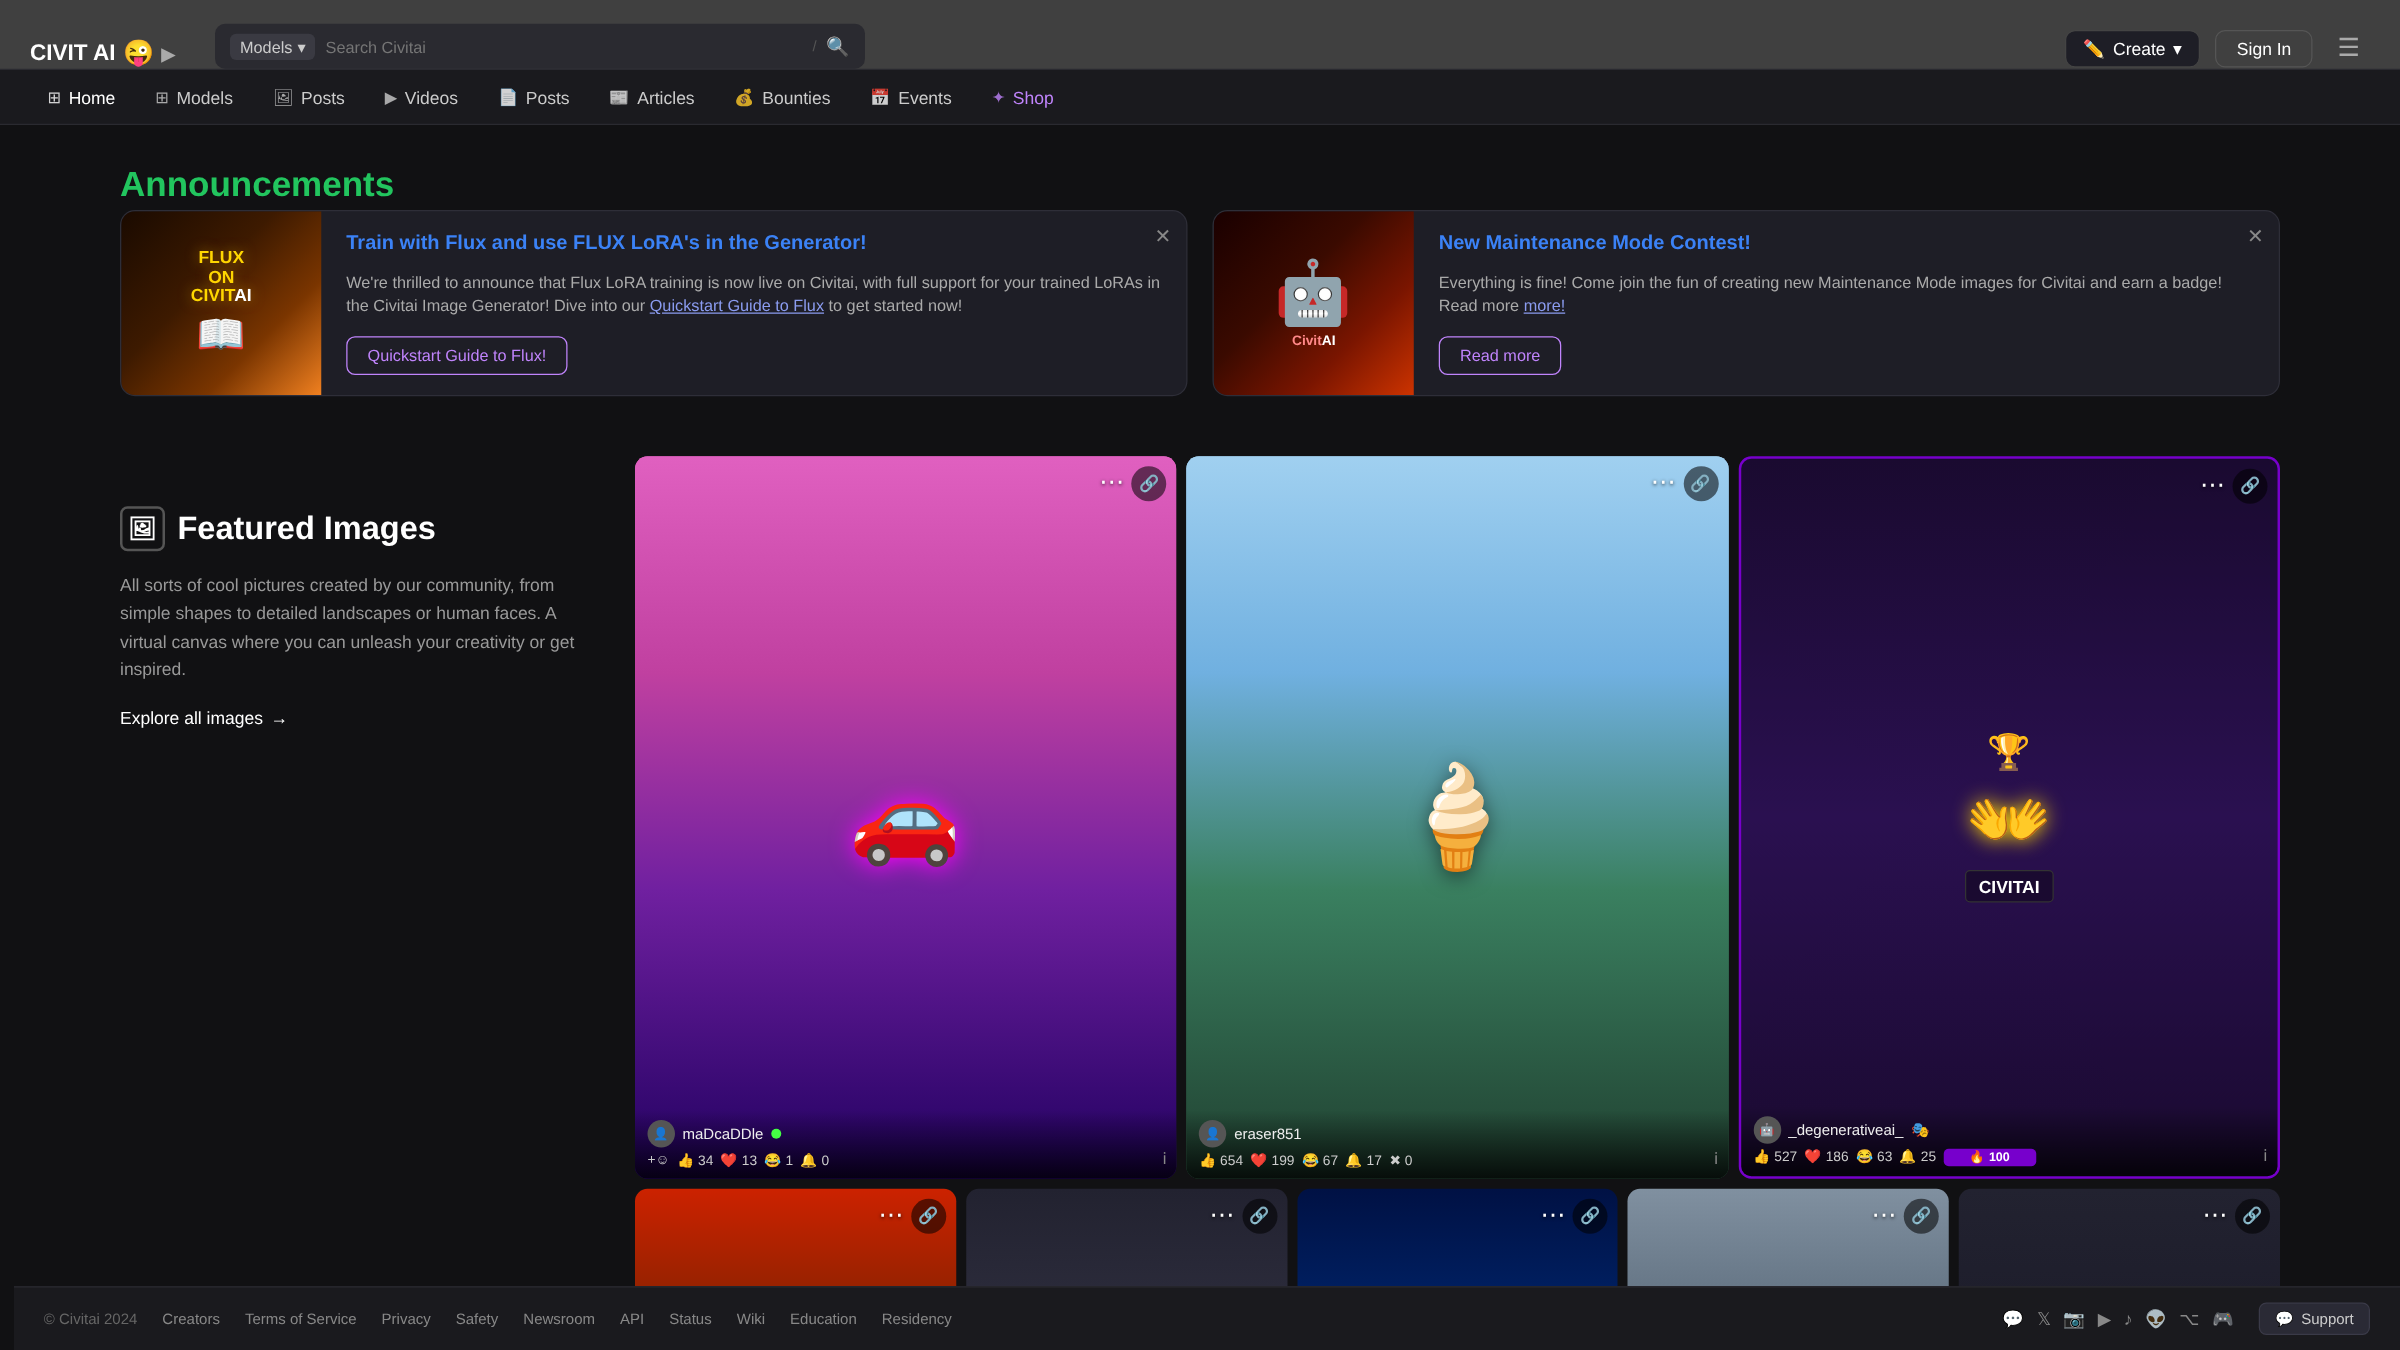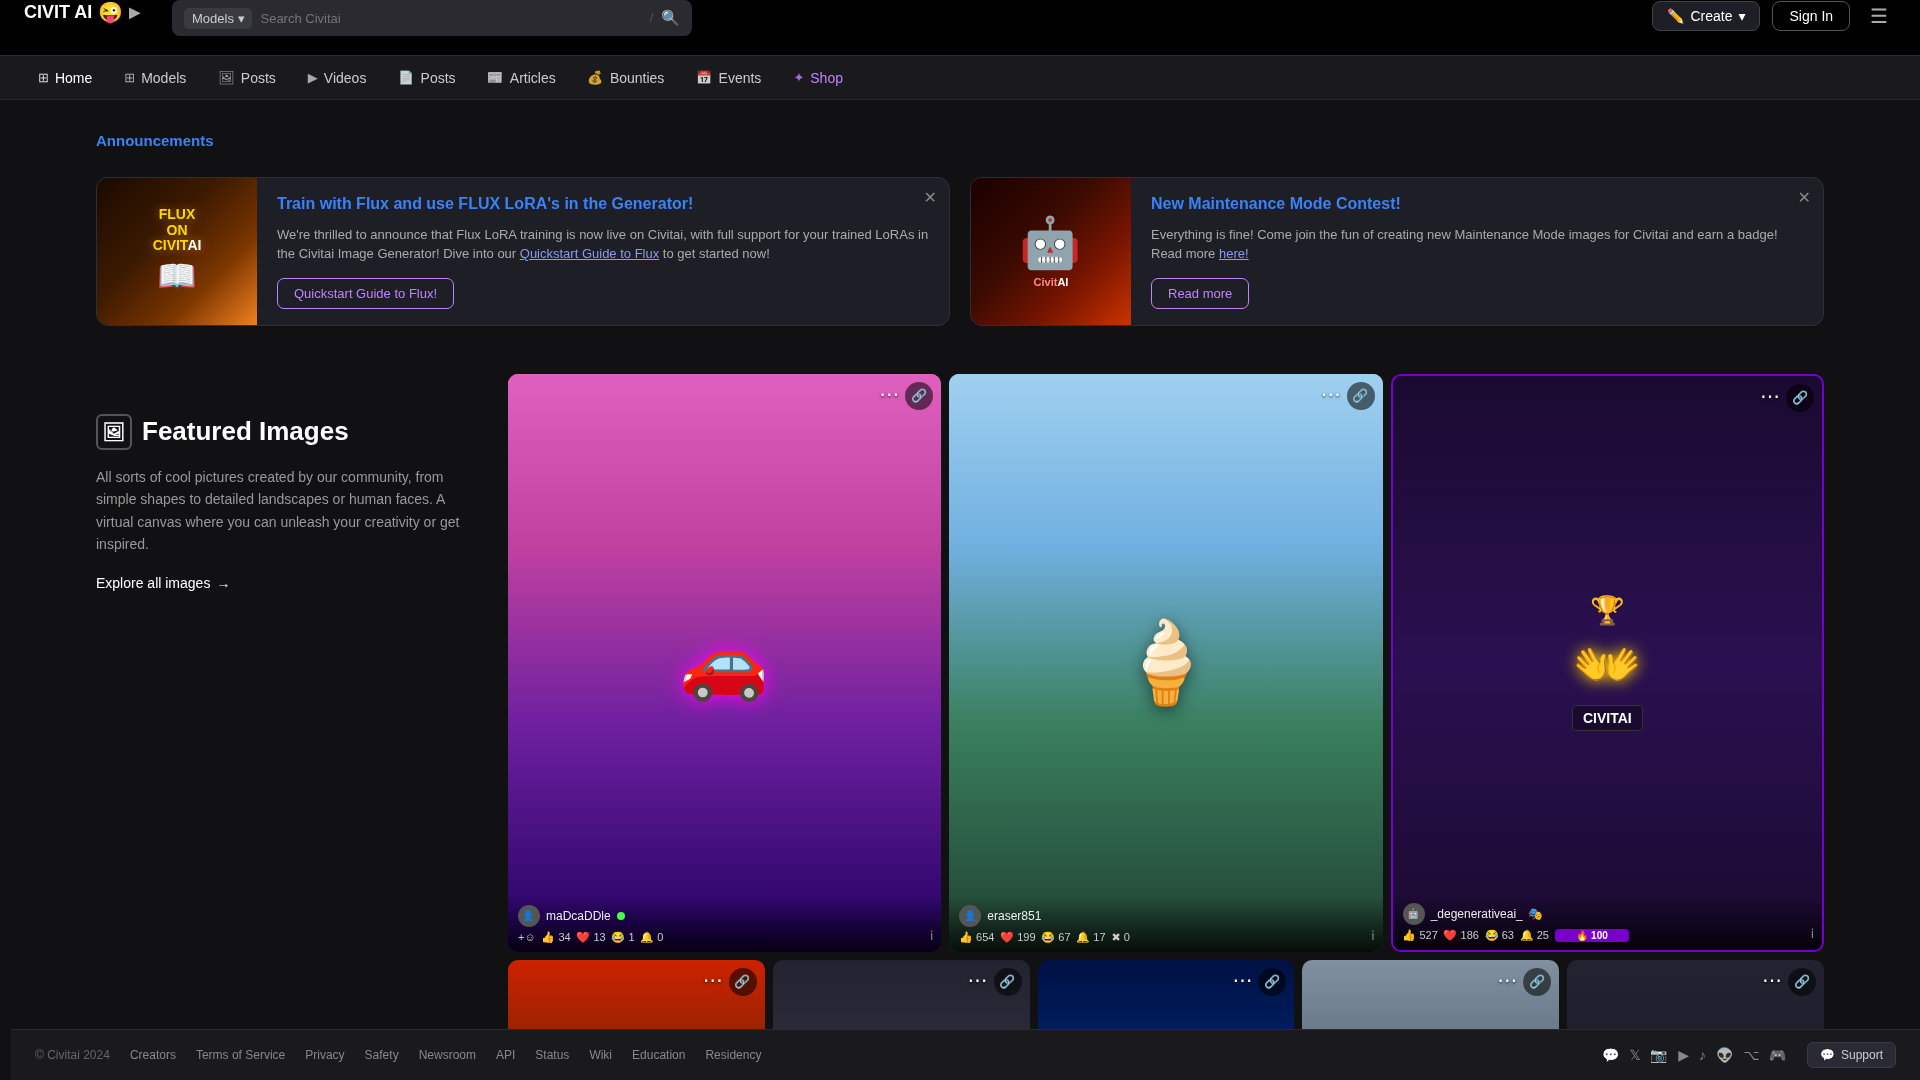--- a/index.html
+++ b/index.html
@@ -8,22 +8,22 @@
       color: #fff;
       font-family: -apple-system, BlinkMacSystemFont, 'Segoe UI', sans-serif;
       min-height: 1080px;
       width: 1920px;
       overflow-x: hidden;
     }
 
     
     header {
       display: flex;
-      align-items: flex-start;
-      background: #000000;
+      align-items: flex-end;
+      background: #404040;
       padding: 0 24px;
       height: 56px;
       border-bottom: 1px solid #2a2a30;
       gap: 16px;
     }
     .logo {
       display: flex;
       align-items: center;
       gap: 6px;
       font-weight: 700;
@@ -136,24 +136,24 @@
     .nav-item.shop { color: #c084fc; }
     .nav-icon { font-size: 13px; opacity: 0.8; }
 
     
     main {
       padding: 32px 96px;
     }
 
     
     .section-title {
-      font-size: 15px;
+      font-size: 28px;
       font-weight: 600;
-      margin-bottom: 28px;
-      color: #3b82f6;
+      margin-bottom: 4px;
+      color: #22c55e;
     }
 
     .announcements-grid {
       display: grid;
       grid-template-columns: 1fr 1fr;
       gap: 20px;
       margin-bottom: 48px;
     }
 
     .announcement-card {
@@ -612,21 +612,21 @@
           <div style="text-align:center; padding:12px;">
             <div style="font-size:50px;">🤖</div>
             <div style="font-size:11px; color:#f88; margin-top:4px; font-weight:700;">Civit<span style="color:#fff">AI</span></div>
           </div>
         </div>
         <div class="announcement-body">
           <button class="announcement-close">✕</button>
           <div class="announcement-title">New Maintenance Mode Contest!</div>
           <div class="announcement-text">
             Everything is fine! Come join the fun of creating new Maintenance Mode images for Civitai and earn a badge! Read more
-            <a>here!</a>
+            <a>more!</a>
           </div>
           <a class="announcement-cta cta-solid">Read more</a>
         </div>
       </div>
 
     </div>
   </div>
 
   <div class="featured-section">
 

